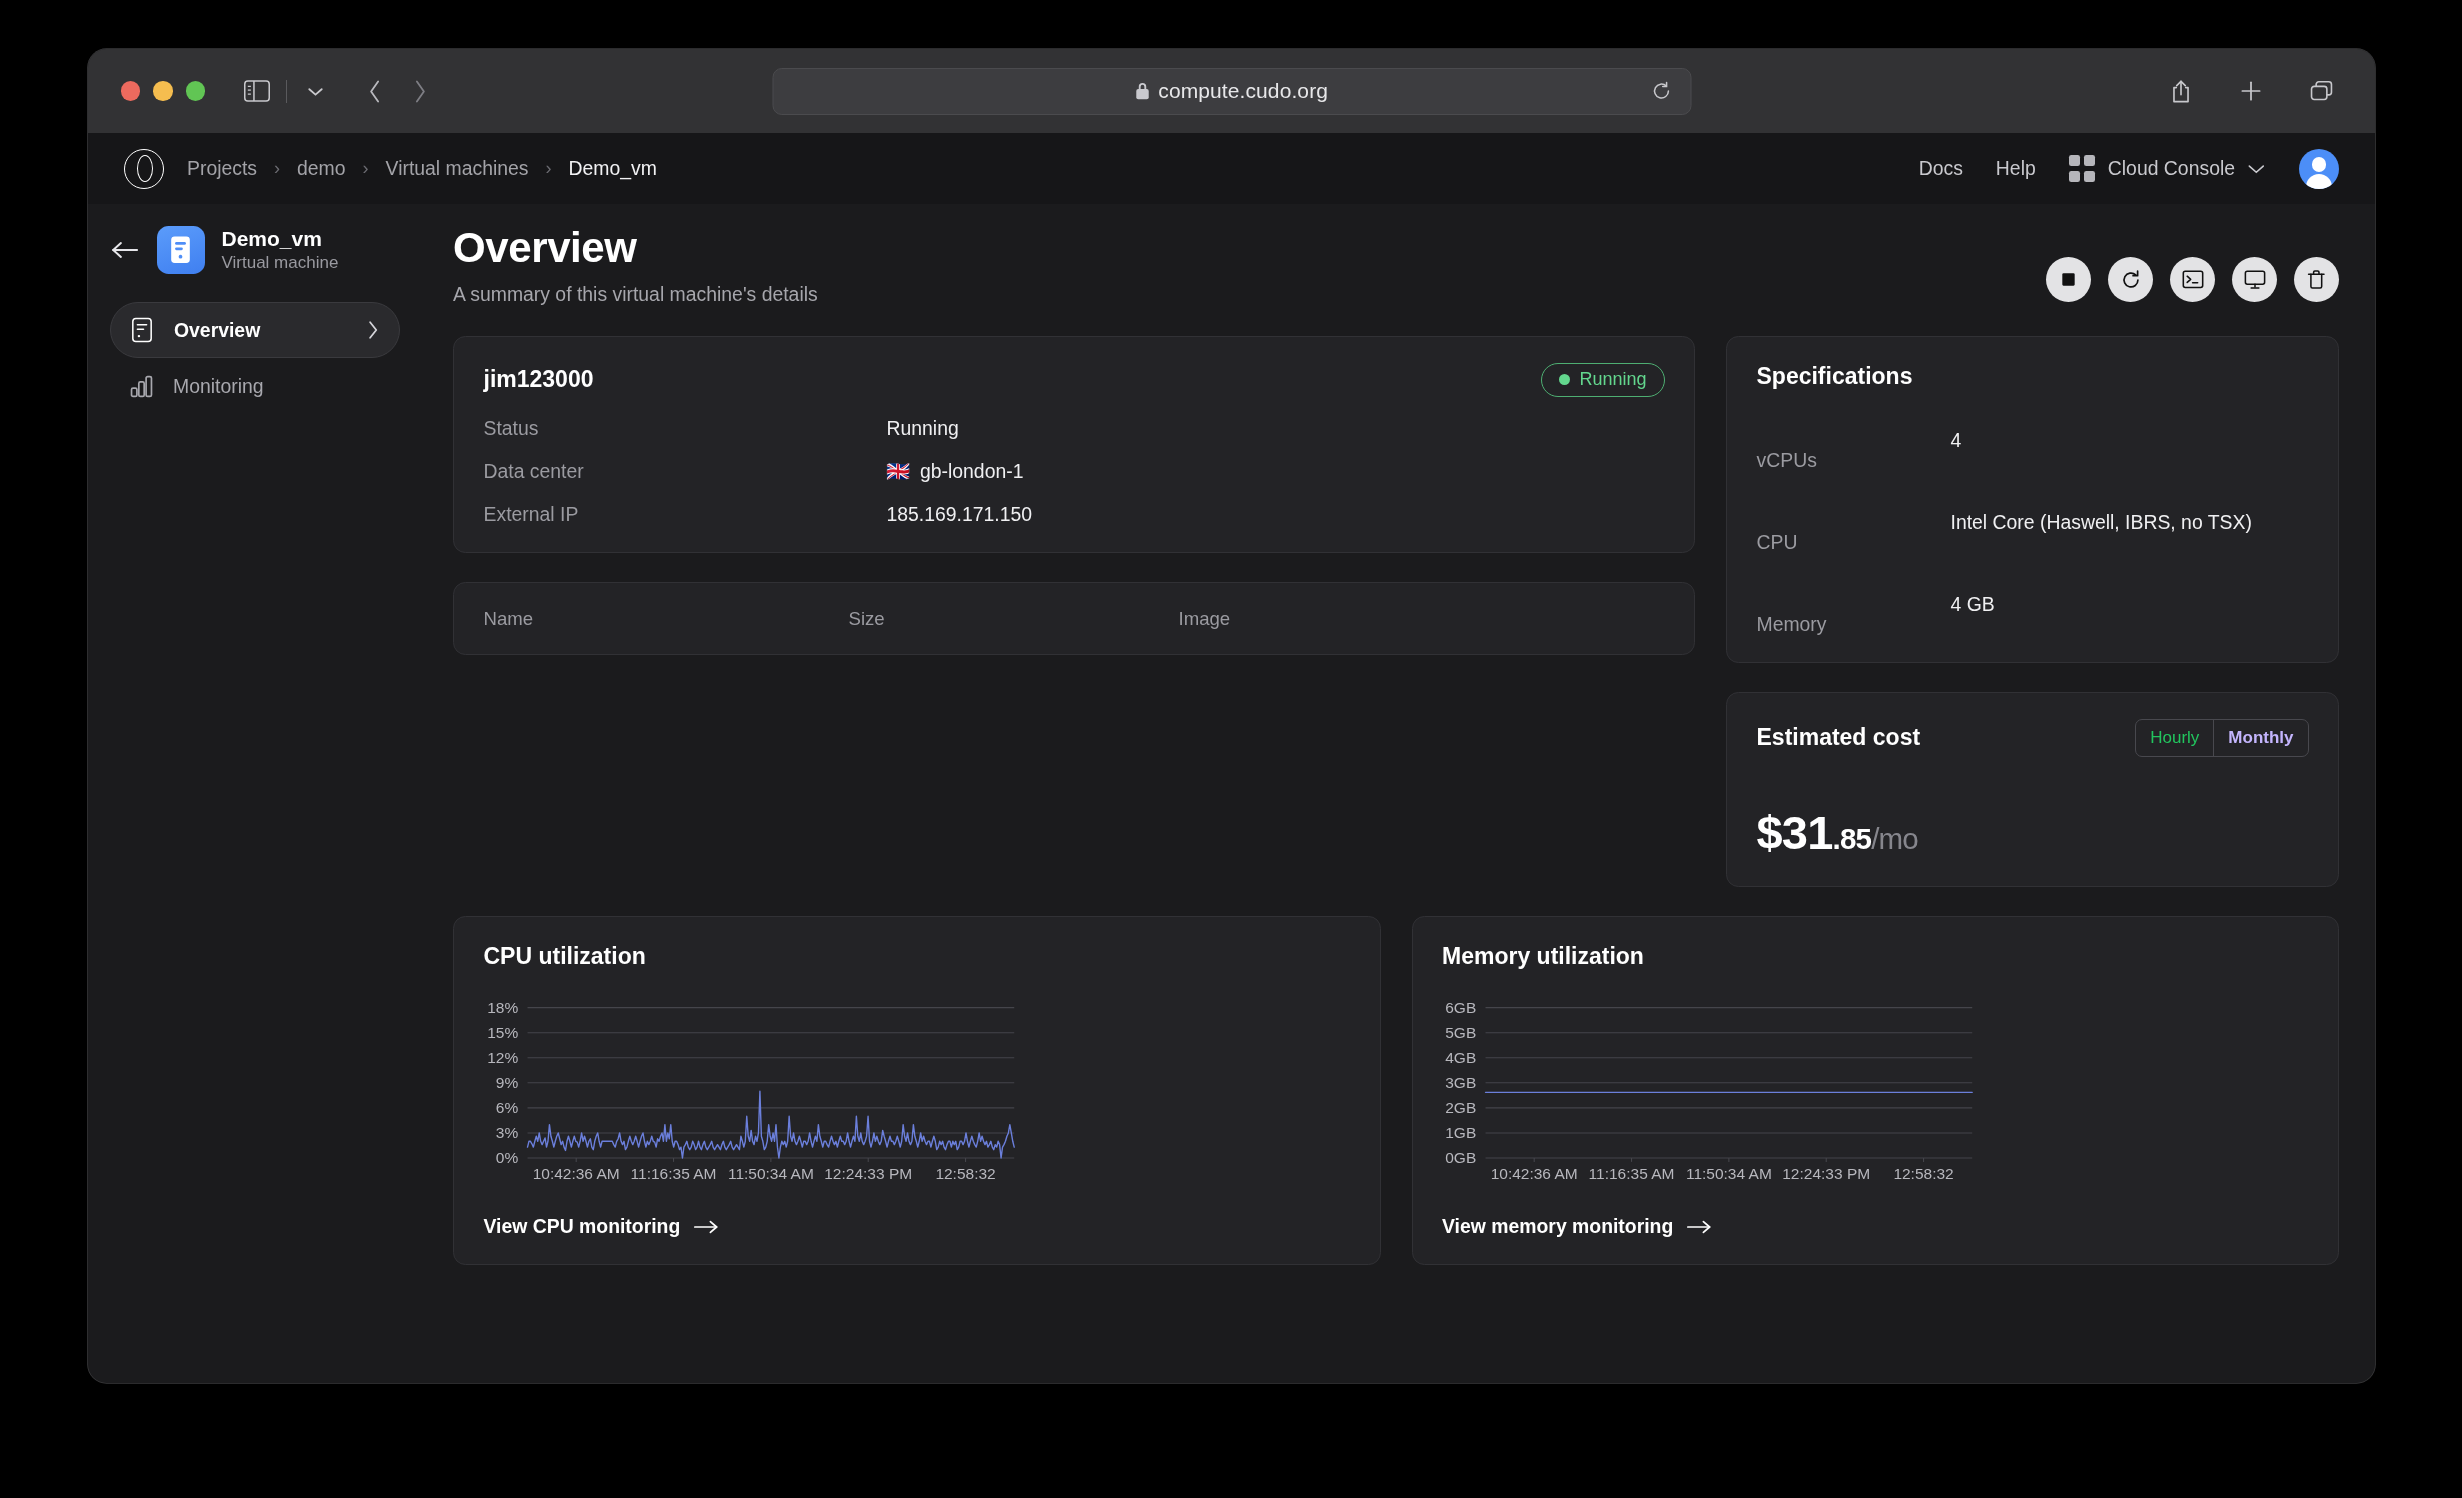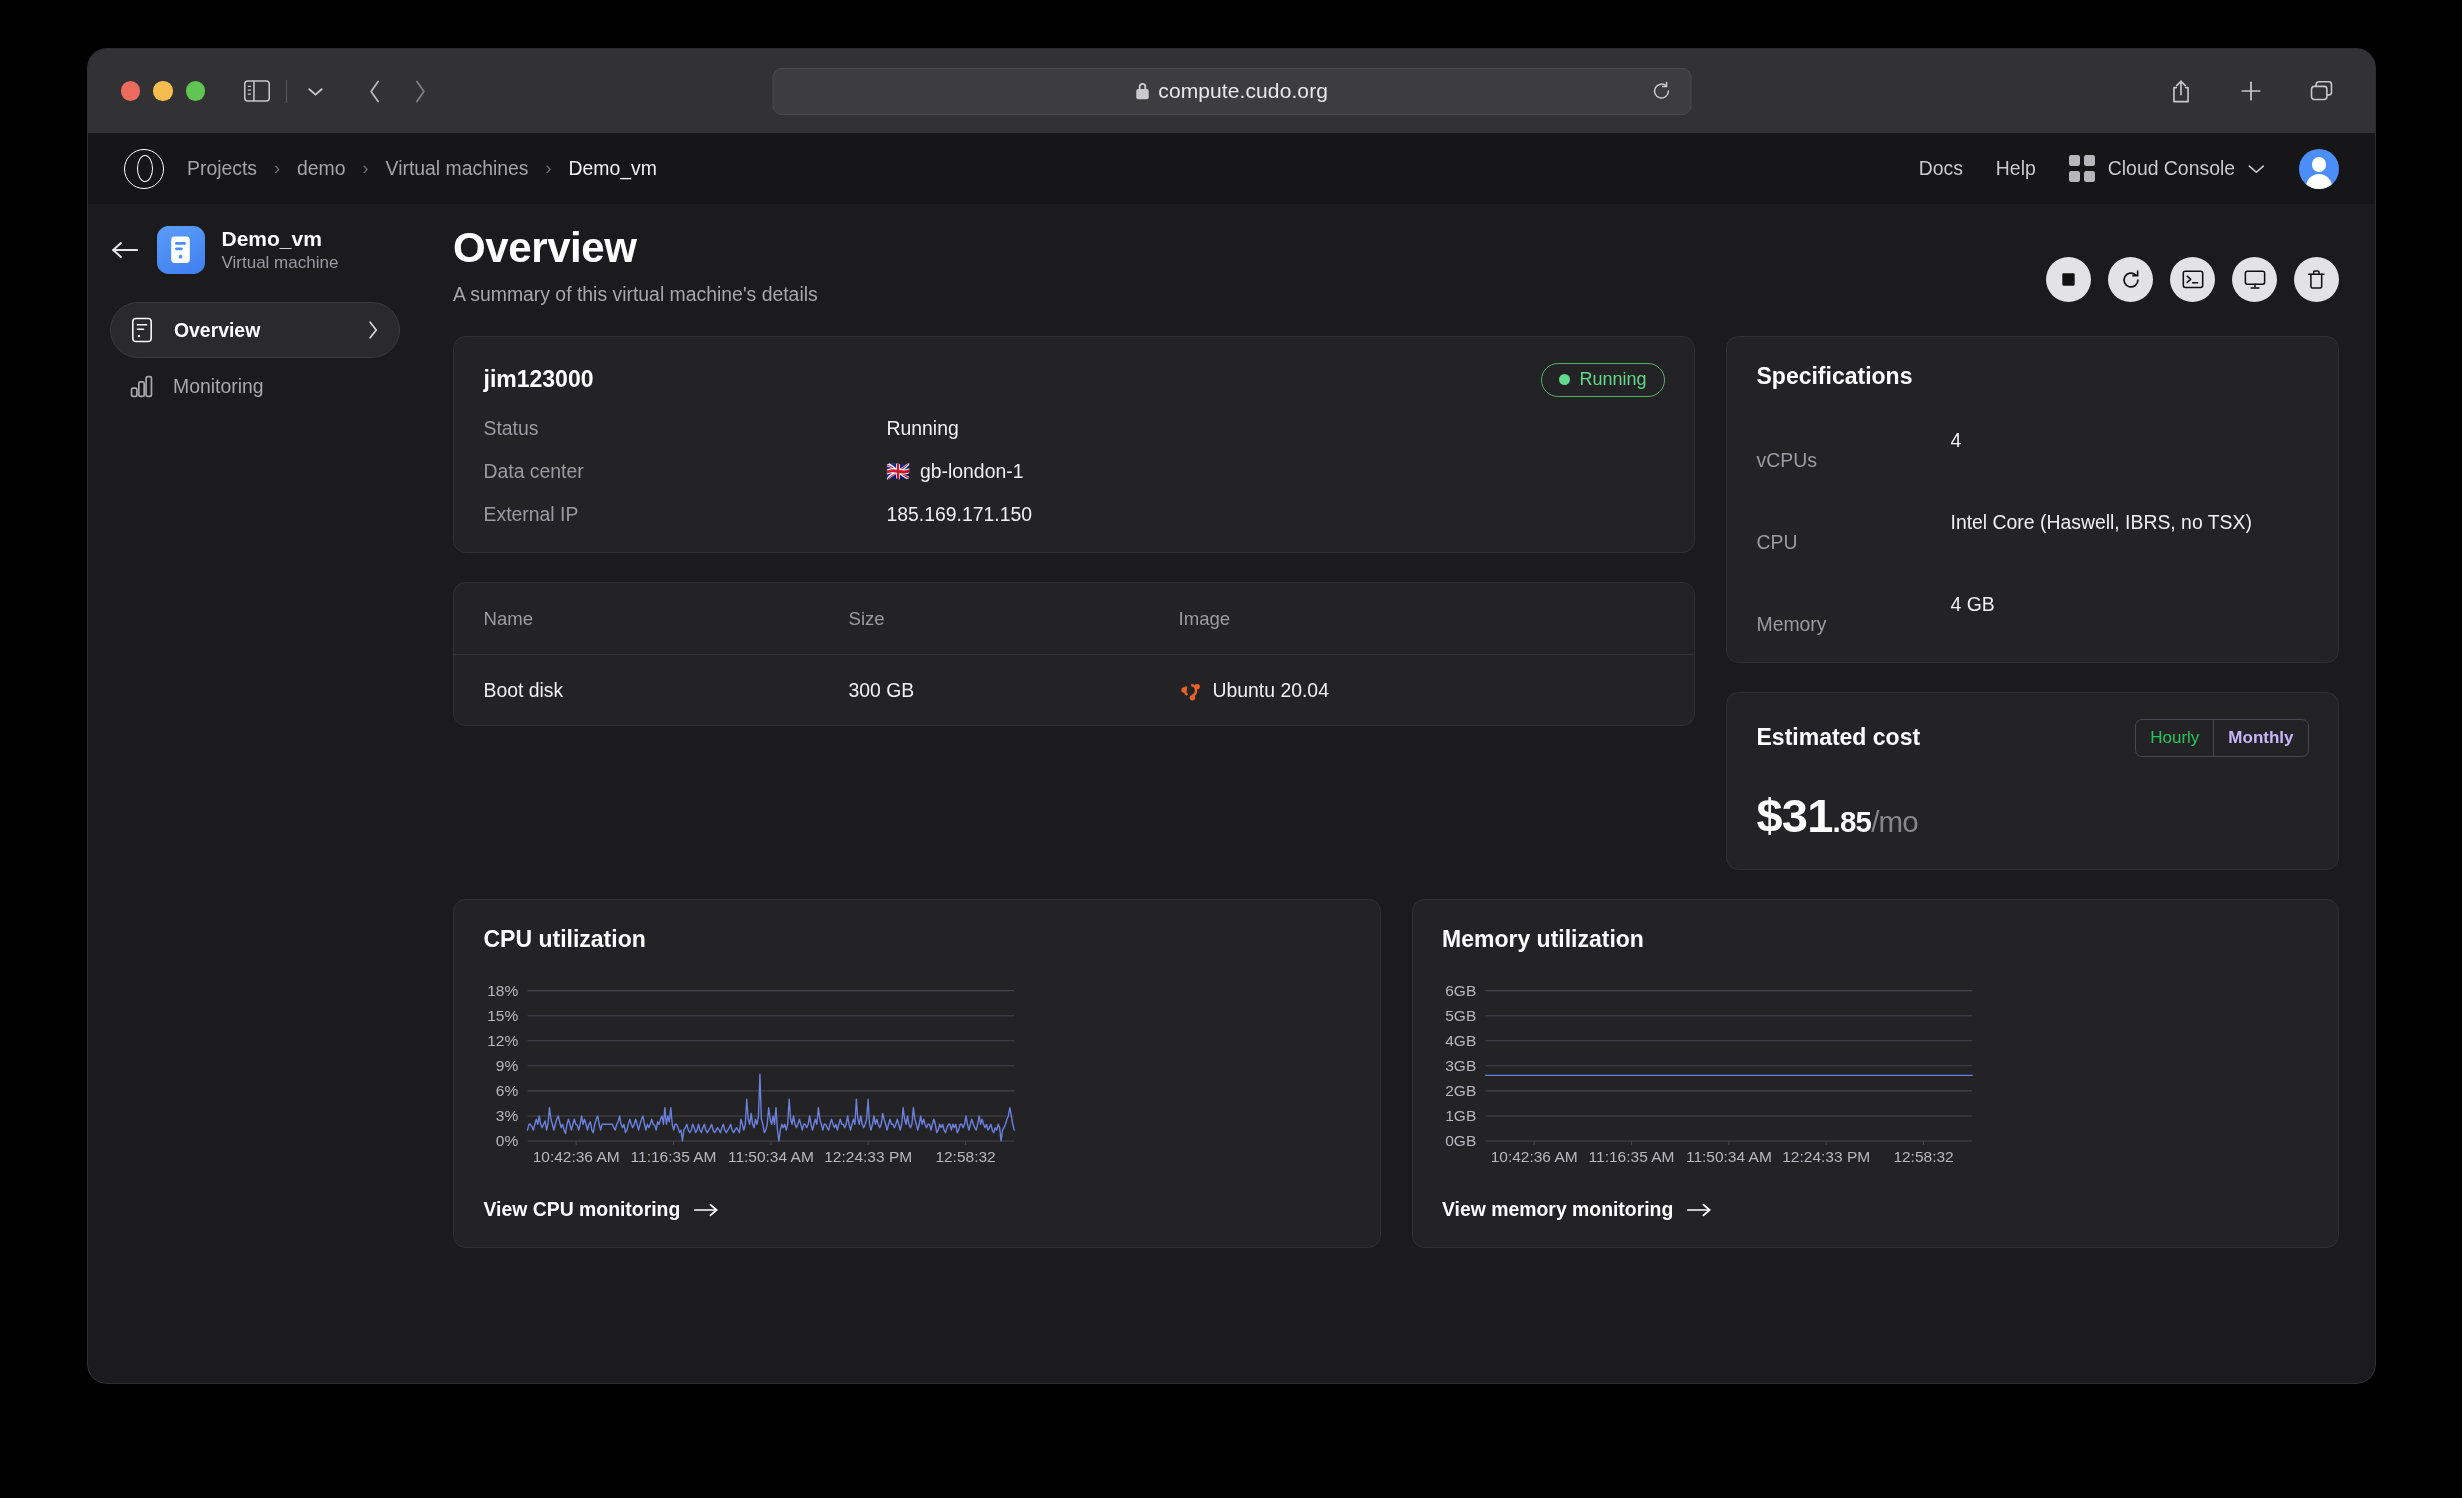--- a/index.html
+++ b/index.html
@@ -165,21 +165,21 @@
   .c-size { width: 330px; flex: 0 0 330px; }
   .c-img { flex: 1; display: flex; align-items: center; gap: 11px; }
   
   .seg { margin-left: auto; display: flex; border: 0.8px solid #48484e; border-radius: 7px; overflow: hidden; }
   .seg button {
     font-family: inherit; border: 0; background: transparent;
     color: #22c55e; font-size: 17px; padding: 7.8px 14px; cursor: pointer;
   }
   .seg button + button { border-left: 0.8px solid #48484e; }
   .seg button.on { color: #c4b5fd; font-weight: bold; }
-  .price { margin-top: 31px; color: #fff; font-weight: bold; letter-spacing: -0.8px; }
+  .price { margin-top: 48px; color: #fff; font-weight: bold; letter-spacing: -0.8px; }
   .price .big { font-size: 47px; }
   .price .cents { font-size: 29.5px; }
   .price .per { font-size: 29.5px; color: #86868d; font-weight: normal; }
   
   .charts { display: flex; gap: 31px; margin-top: 29.5px; }
   .chart-card { flex: 1; min-width: 0; }
   .chart-wrap { margin-top: 33px; }
   .chart-link {
     margin-top: 26px; display: flex; align-items: center; gap: 14px;
     font-size: 19.4px; font-weight: bold; color: #fff;
@@ -421,35 +421,20 @@
               <div class="k">External IP</div>
               <div class="v">185.169.171.150</div>
             </div>
           </div>
 
           <div class="card" style="margin-top:29.5px">
             <div class="tbl-head">
               <div class="c-name">Name</div>
               <div class="c-size">Size</div>
               <div class="c-img">Image</div>
-            </div>
-            <div class="tbl-row">
-              <div class="c-name">Boot disk</div>
-              <div class="c-size">300 GB</div>
-              <div class="c-img">
-                <span>
-                  <svg width="23" height="23" viewBox="0 0 30 30">
-                    <circle cx="15" cy="15" r="7.2" fill="none" stroke="#e8622a" stroke-width="3.2" stroke-dasharray="12 6.5" stroke-dashoffset="3"></circle>
-                    <circle cx="23.6" cy="10" r="3.6" fill="#e8622a"></circle>
-                    <circle cx="6.6" cy="14.4" r="3.6" fill="#e8622a"></circle>
-                    <circle cx="17.5" cy="24.6" r="3.6" fill="#e8622a"></circle>
-                  </svg>
-                </span>
-                <span>Ubuntu 20.04</span>
-              </div>
             </div>
           </div>
         </div>
 
         <div class="col-right">
           <div class="card card-pad">
             <div class="card-title">Specifications</div>
             <div class="kv spec">
               <div class="k">vCPUs</div>
               <div class="v">4</div>

